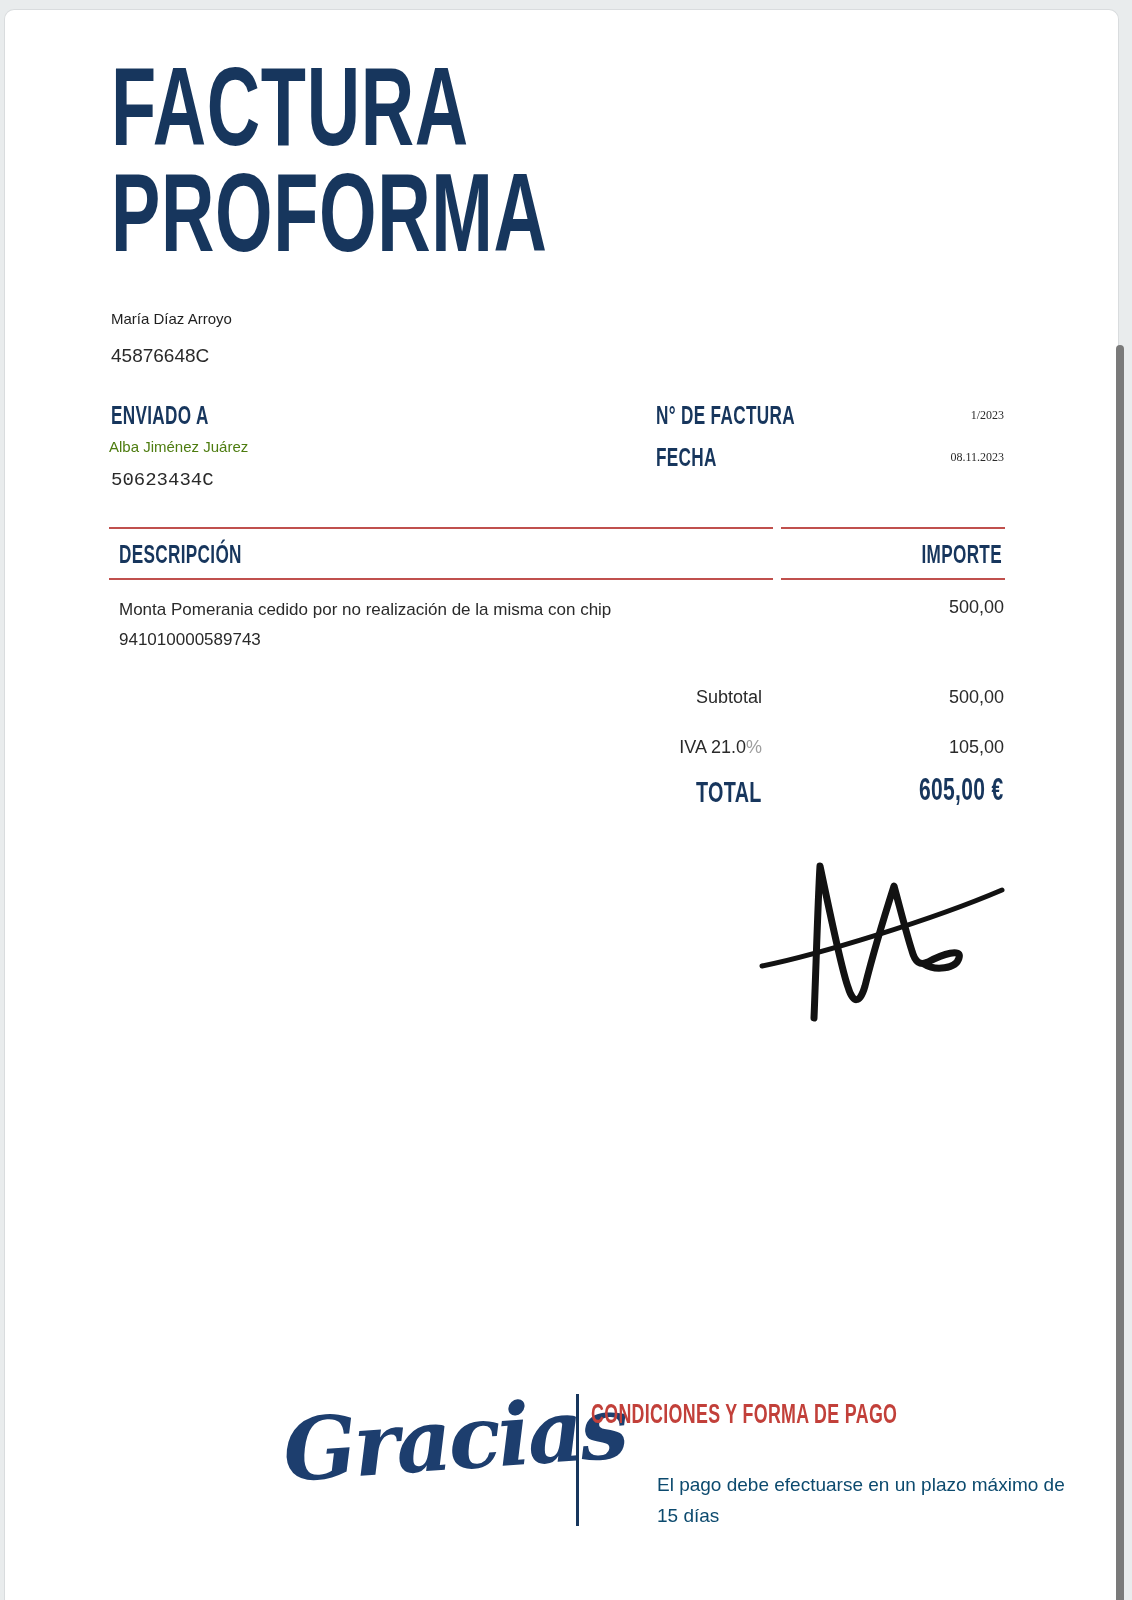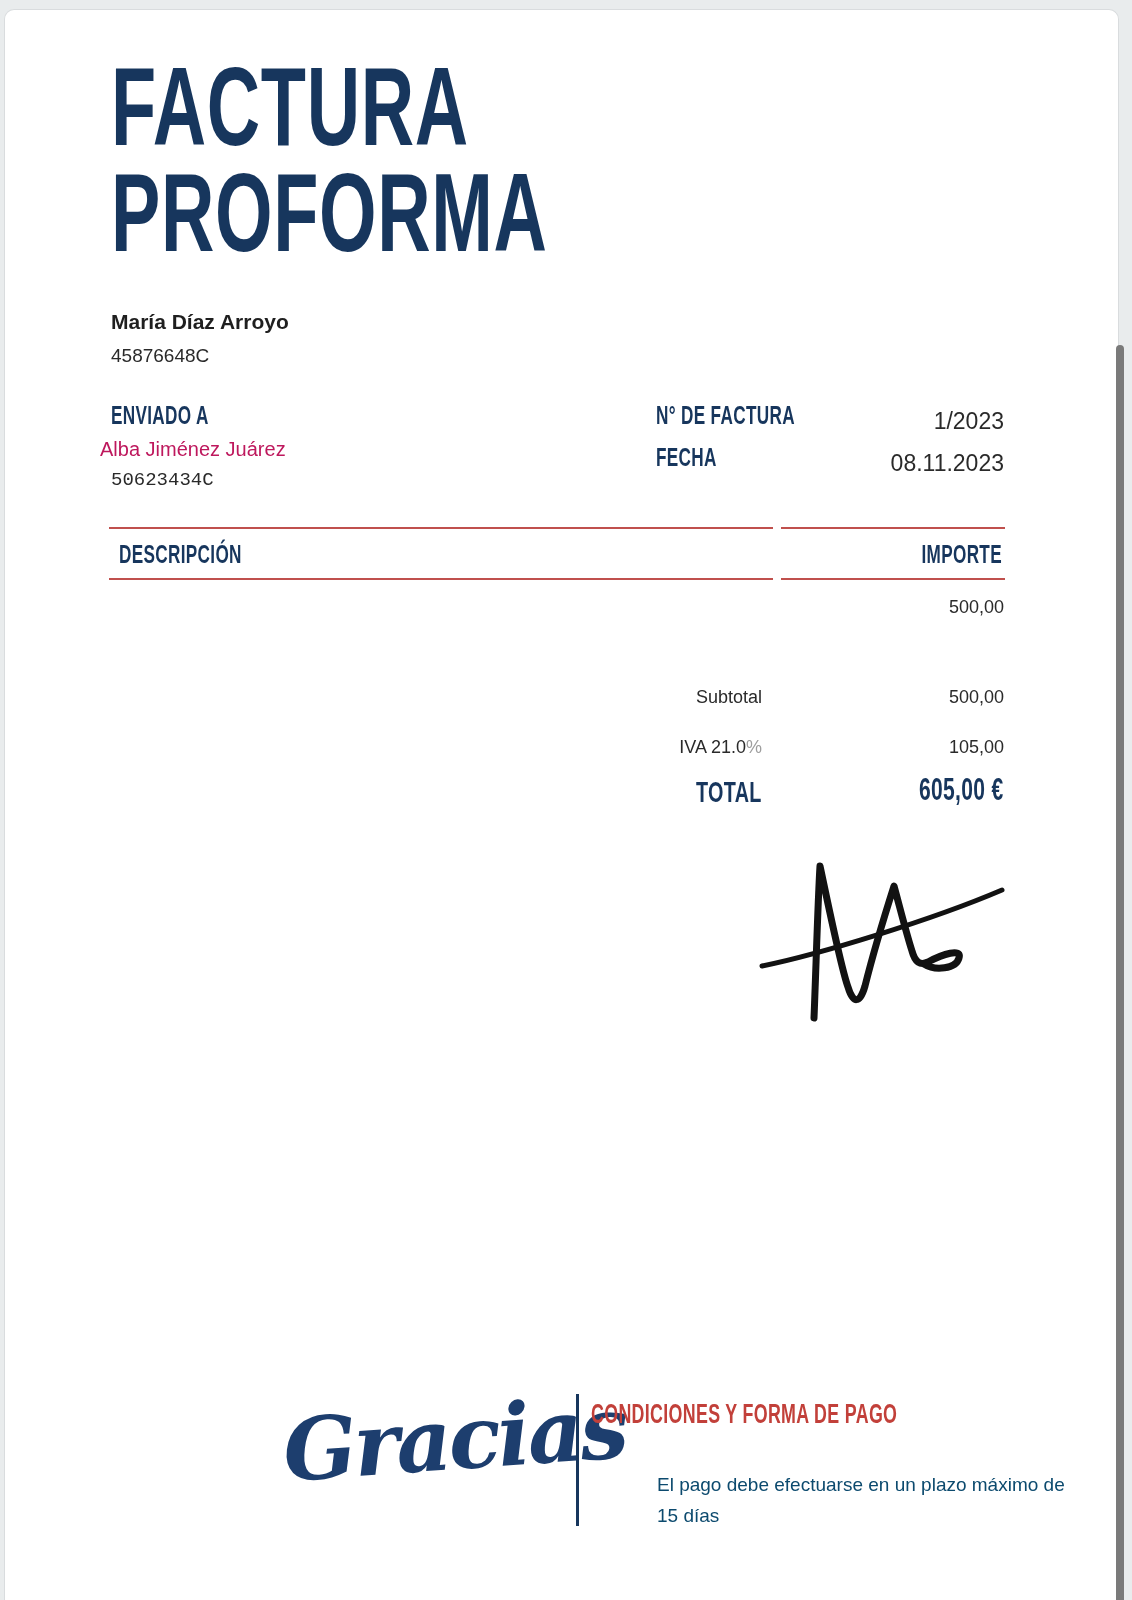--- a/index.html
+++ b/index.html
@@ -36,31 +36,31 @@
     left: 106px; top: 44px;
     font-size: 112px;
     line-height: 106px;
     font-weight: bold;
     color: #17365d;
     transform: scaleX(0.66);
     transform-origin: top left;
     letter-spacing: 1px;
     white-space: nowrap;
   }
-  .sender-name { left: 106px; top: 300px; font-size: 21px; font-weight: bold; color: #1f1f1f; }
+  .sender-name { left: 106px; top: 300px; font-size: 15px; font-weight: normal; color: #1f1f1f; }
   .sender-id   { left: 106px; top: 335px; font-size: 19px; color: #2a2a2a; }
 
   .h-small { font-size: 26px; line-height: 26px; }
 
-  .recipient-name { left: 95px; top: 428px; font-size: 20px; color: #be185d; }
+  .recipient-name { left: 104px; top: 428px; font-size: 15px; color: #4d7c0f; }
   .recipient-id   { left: 106px; top: 459px; font-size: 19px; color: #2a2a2a; font-family: Liberation Mono, monospace; }
 
   .meta-label-1 { left: 651px; top: 392px; }
   .meta-label-2 { left: 651px; top: 434px; }
-  .meta-value { right: 114px; font-size: 23px; color: #2a2a2a; text-align: right; }
+  .meta-value { right: 114px; font-size: 12px; color: #2a2a2a; text-align: right; font-family: Liberation Serif, serif; }
   .meta-value-1 { top: 398px; }
   .meta-value-2 { top: 440px; }
 
   .rule { height: 2px; background: #c0504d; top: 0; }
   .rule-1a { left: 104px; width: 664px; top: 517px; }
   .rule-1b { left: 776px; width: 224px; top: 517px; }
   .rule-2a { left: 104px; width: 664px; top: 568px; }
   .rule-2b { left: 776px; width: 224px; top: 568px; }
 
   .col-desc-header { left: 114px; top: 531px; }
@@ -145,20 +145,21 @@
   <div class="abs rule rule-1b"></div>
 
   <div class="abs col-desc-header">
     <span class="cond h-small">DESCRIPCIÓN</span>
   </div>
   <span class="abs col-amount-header">IMPORTE</span>
 
   <div class="abs rule rule-2a"></div>
   <div class="abs rule rule-2b"></div>
 
+  <div class="abs item-desc">Monta Pomerania cedido por no realización de la misma con chip 941010000589743</div>
   <div class="abs item-amount">500,00</div>
 
   <div class="abs totals-label row-subtotal">Subtotal</div>
   <div class="abs totals-value row-subtotal">500,00</div>
 
   <div class="abs totals-label row-iva"><span>IVA 21.0</span><span class="pct">%</span></div>
   <div class="abs totals-value row-iva">105,00</div>
 
   <span class="abs total-label">TOTAL</span>
   <span class="abs total-value">605,00 €</span>

